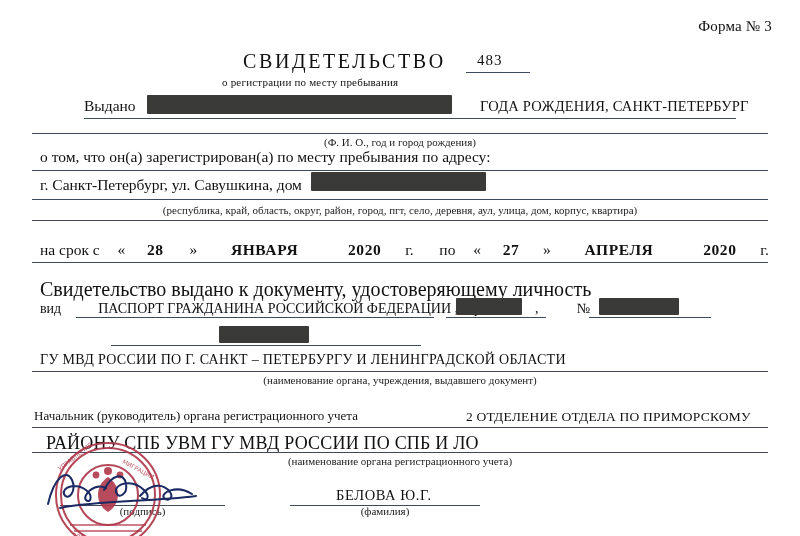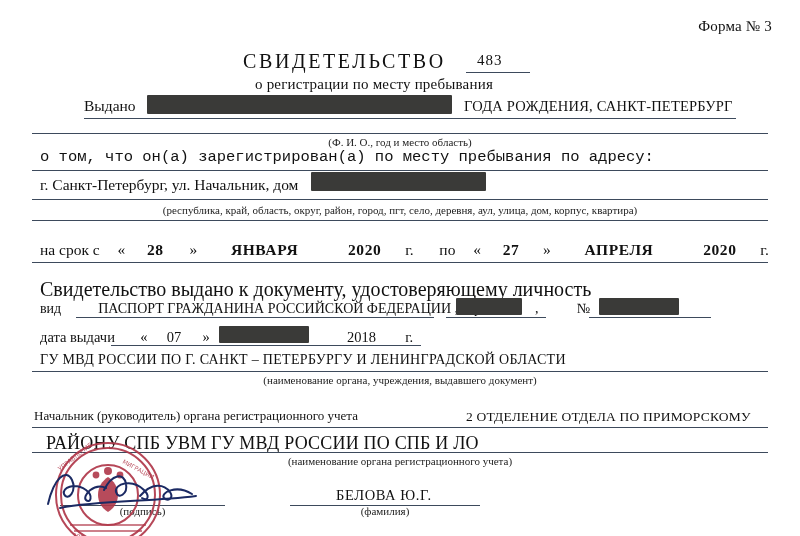--- a/index.html
+++ b/index.html
@@ -50,57 +50,55 @@
     letter-spacing: 1px;
   }
   .num-underline {
     top: 72px;
     left: 466px;
     width: 64px;
   }
   .title-sub {
     top: 76px;
     left: 222px;
-    font-size: 15px;
-    letter-spacing: 0.2px;
-    margin-left: 33px;
+    font-size: 11px;
+    letter-spacing: 0.2px;
   }
   .issued-label {
     top: 97px;
     left: 84px;
     font-size: 15.5px;
   }
   .issued-redact {
     top: 95px;
     left: 147px;
     width: 305px;
     height: 19px;
   }
   .issued-tail {
     top: 98px;
-    left: 464px;
+    left: 480px;
     font-size: 14.5px;
     letter-spacing: 0.2px;
     text-align: right;
   }
   .l1 { top: 118px; left: 84px; width: 652px; }
   .cap-fio {
     top: 136px;
     left: 0;
     width: 800px;
     text-align: center;
     font-size: 11px;
     color: #222;
   }
   .l2 { top: 133px; left: 32px; width: 736px; }
   .about-line {
     top: 148px;
     left: 40px;
     font-size: 15.5px;
-    font-family: Liberation Mono, monospace;
   }
   .addr-line {
     top: 176px;
     left: 40px;
     font-size: 15.5px;
   }
   .addr-redact {
     top: 172px;
     left: 311px;
     width: 175px;
@@ -260,26 +258,26 @@
   <div class="abs title-num">483</div>
   <div class="line num-underline"></div>
   <div class="abs title-sub">о регистрации по месту пребывания</div>
 
   <div class="abs issued-label">Выдано</div>
   <div class="abs redact issued-redact"></div>
   <div class="abs issued-tail">ГОДА РОЖДЕНИЯ, САНКТ-ПЕТЕРБУРГ</div>
   <div class="line l1"></div>
 
   <div class="line l2"></div>
-  <div class="abs cap-fio">(Ф. И. О., год и место область)</div>
+  <div class="abs cap-fio">(Ф. И. О., год и город рождения)</div>
 
   <div class="abs about-line">о том, что он(а) зарегистрирован(а) по месту пребывания по адресу:</div>
 
   <div class="line l3"></div>
-  <div class="abs addr-line">г. Санкт-Петербург, ул. Начальник, дом</div>
+  <div class="abs addr-line">г. Санкт-Петербург, ул. Савушкина, дом</div>
   <div class="abs redact addr-redact"></div>
   <div class="line l4"></div>
   <div class="abs cap-addr">(республика, край, область, округ, район, город, пгт, село, деревня, аул, улица, дом, корпус, квартира)</div>
 
   <div class="line l5"></div>
   <div class="abs term-row">
     <span>на срок с</span>
     <span style="display:inline-block;width:10px"></span>
     <span>«</span>
     <span style="display:inline-block;width:14px"></span>
@@ -318,33 +316,20 @@
     <span>, серия</span>
   </div>
   <div class="abs redact doc-vid-redact1"></div>
   <div class="abs" style="top:301px; left:535px; font-size:14px;">,</div>
   <div class="abs" style="top:301px; left:577px; font-size:14px;">№</div>
   <div class="abs redact doc-vid-redact2"></div>
   <div class="line ul-vid"></div>
   <div class="line ul-seria"></div>
   <div class="line ul-nomer"></div>
 
-  <div class="abs date-line">
-    <span>дата выдачи</span>
-    <span style="display:inline-block;width:18px"></span>
-    <span>«</span>
-    <span style="display:inline-block;width:12px"></span>
-    <span>07</span>
-    <span style="display:inline-block;width:14px"></span>
-    <span>»</span>
-    <span style="display:inline-block;width:130px"></span>
-    <span>2018</span>
-    <span style="display:inline-block;width:22px"></span>
-    <span>г.</span>
-  </div>
   <div class="abs redact date-redact"></div>
   <div class="line ul-date"></div>
 
   <div class="abs organ-line">ГУ  МВД  РОССИИ  ПО  Г. САНКТ – ПЕТЕРБУРГУ  И  ЛЕНИНГРАДСКОЙ ОБЛАСТИ</div>
   <div class="line l7"></div>
   <div class="abs cap-organ">(наименование органа, учреждения, выдавшего документ)</div>
 
   <div class="abs chief-line">Начальник (руководитель) органа регистрационного учета</div>
   <div class="abs chief-right">2 ОТДЕЛЕНИЕ ОТДЕЛА  ПО ПРИМОРСКОМУ</div>
   <div class="line l8"></div>

